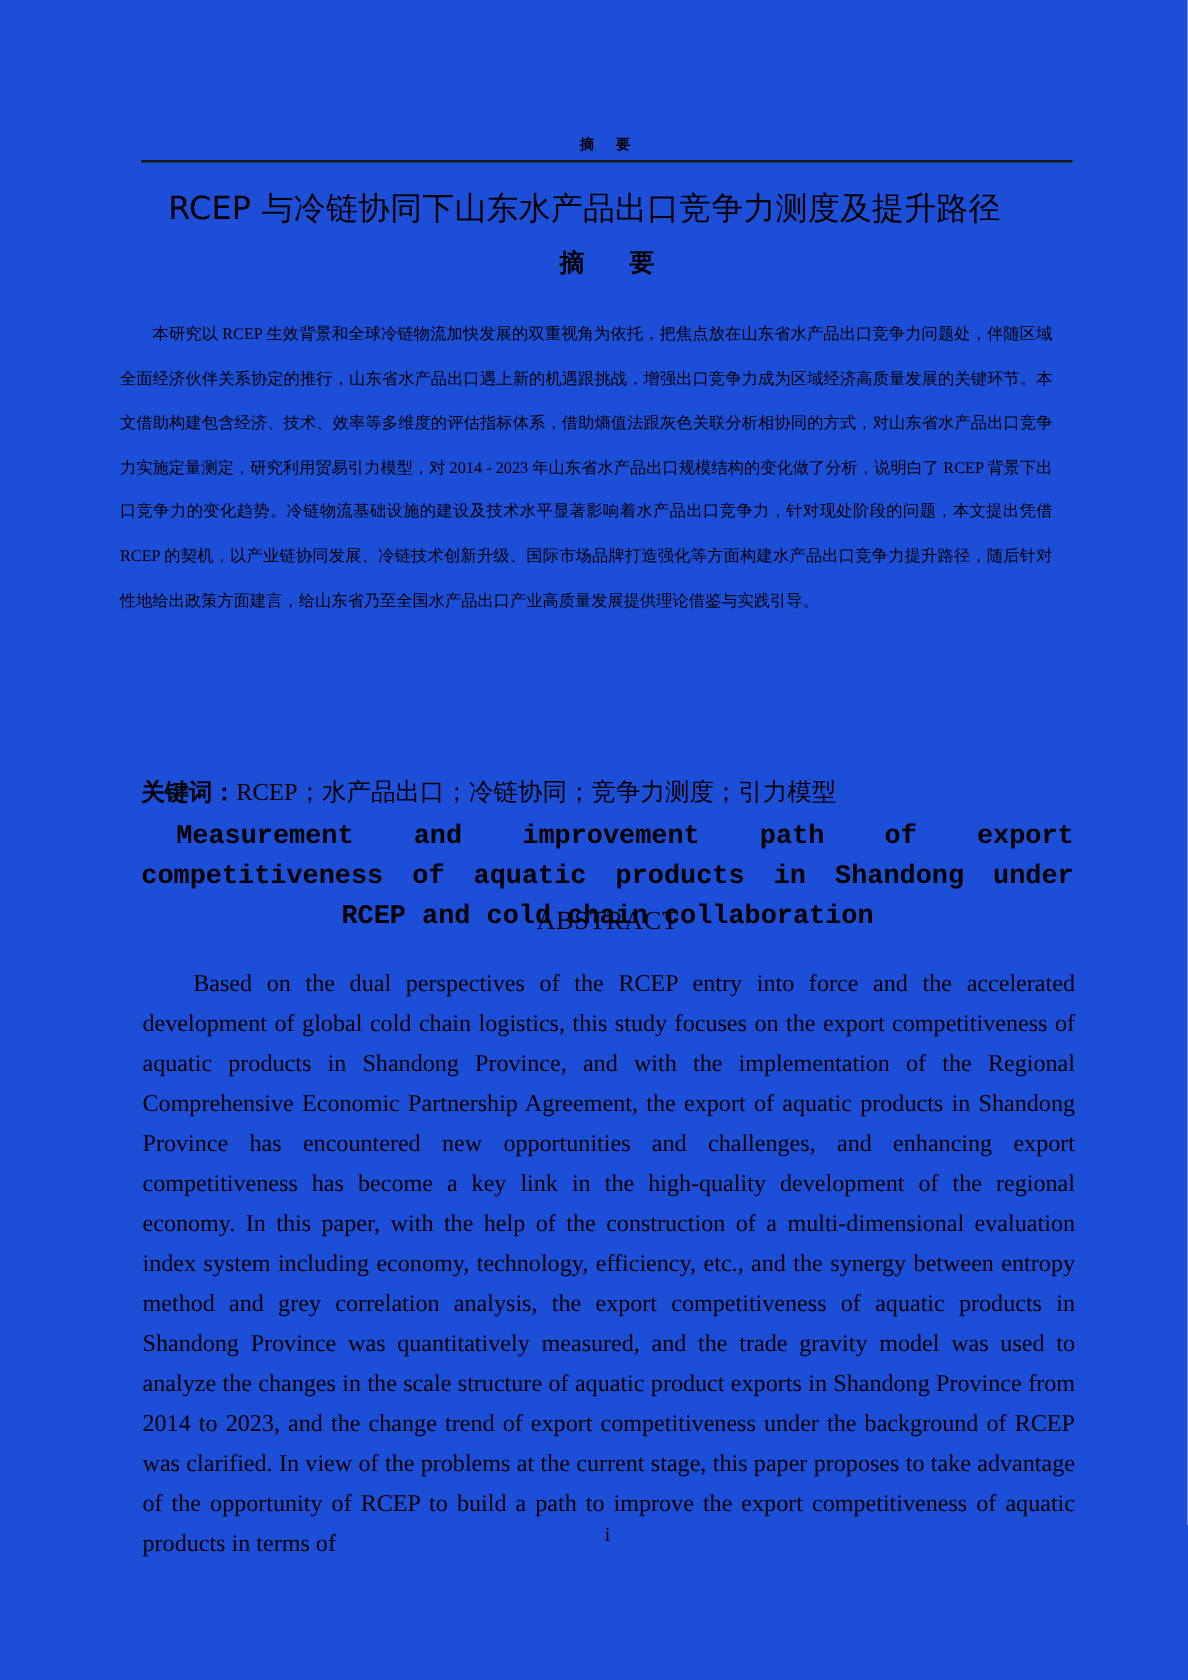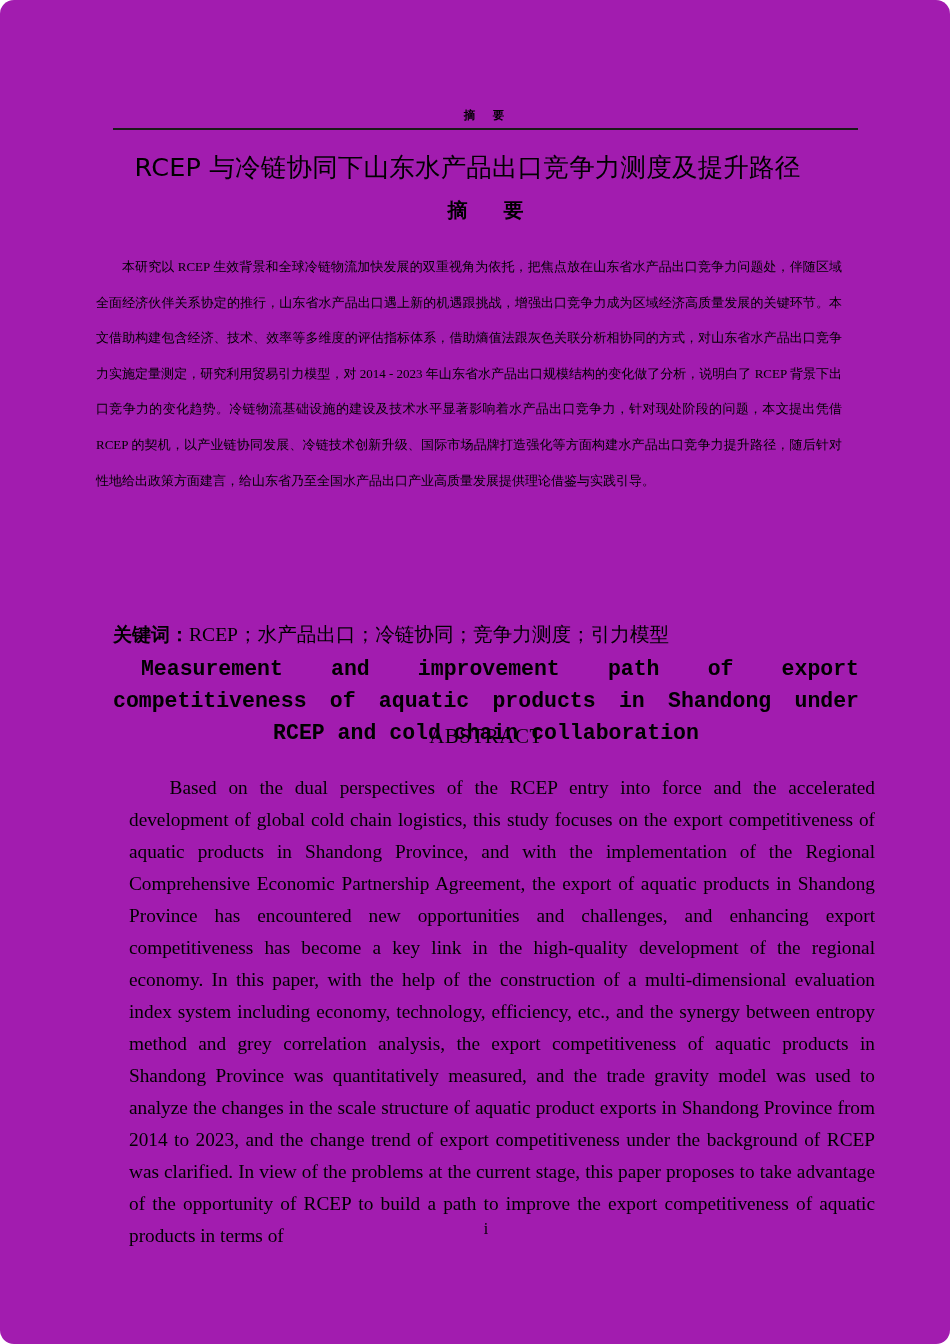--- a/index.html
+++ b/index.html
@@ -16,22 +16,21 @@
     color: #000000;
     overflow: hidden;
   }
 
   .page {
     position: absolute;
     left: 0;
     top: 0;
     width: 950px;
     height: 1344px;
-    background: #a21caf;
-    border-radius: 14px;
+    background: #1d4ed8;
   }
 
   
   .header-zone {
     position: absolute;
     left: 113px;
     top: 108px;
     width: 745px;
   }
   .header-text {
@@ -134,21 +133,21 @@
     font-family: "Liberation Serif", "DejaVu Serif", serif;
     font-weight: normal;
     font-size: 21px;
     line-height: 28px;
     letter-spacing: 0.5px;
   }
 
   
   .en-body {
     position: absolute;
-    left: 129px;
+    left: 114px;
     top: 753px;
     width: 746px;
     font-family: "Liberation Serif", "DejaVu Serif", serif;
     font-size: 19.3px;
     line-height: 32px;
     text-align: justify;
     text-indent: 2.1em;
     word-spacing: 0px;
   }
 

